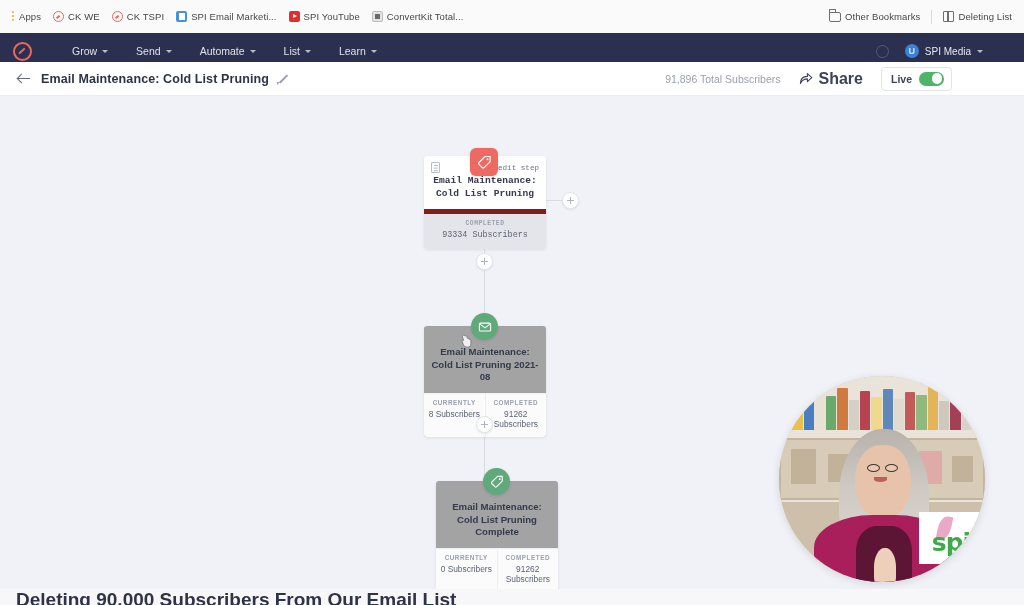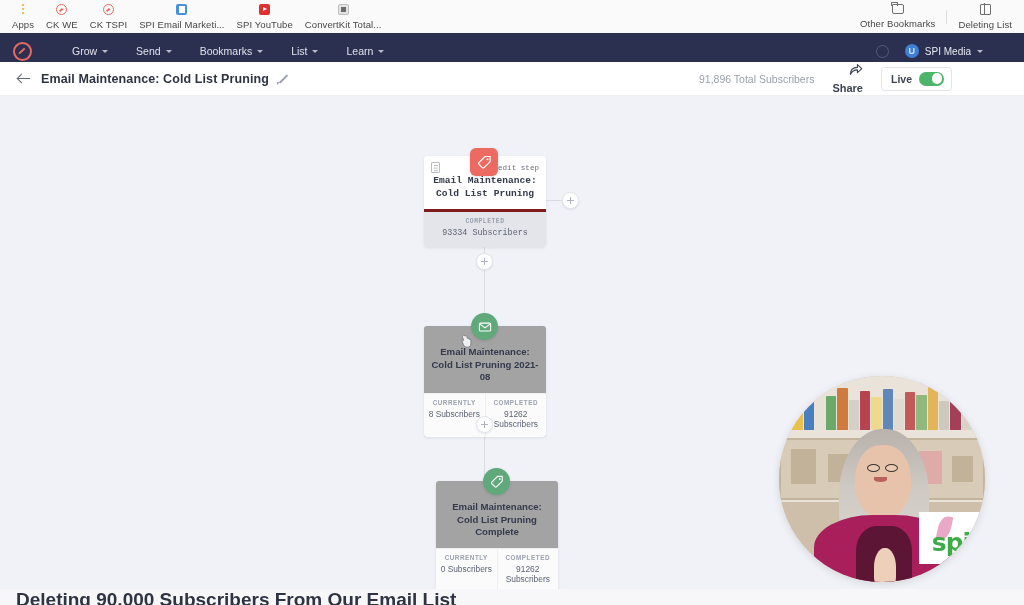--- a/index.html
+++ b/index.html
@@ -29,21 +29,20 @@
   }
   .bm-left { display: flex; align-items: center; gap: 0px; flex: 1; }
   .bm-right { display: flex; align-items: center; }
   .bm-item {
     display: flex; align-items: center; gap: 4px;
     padding: 3px 6px;
     white-space: nowrap;
     color: #474747;
     font-size: 9.5px;
     letter-spacing: .1px;
-    flex-direction: column;
   }
   .bm-dots {
     display: inline-block;
     width: 3px; height: 11px;
     position: relative;
   }
   .bm-dots i {
     position: absolute; left: 0; width: 2px; height: 2px;
     background: #f5a623; border-radius: 50%;
   }
@@ -187,24 +186,23 @@
     content:""; position:absolute; left: 0px; top: 9.5px;
     border-top: 3px solid #9aa0ad;
     border-right: 3px solid transparent;
   }
   .sub-right {
     margin-left: auto; display: flex; align-items: center; gap: 18px;
     padding-right: 56px;
   }
   .total-subs { font-size: 10.5px; color: #9ba0ac; }
   .share-btn {
-    display: flex; align-items: flex-end; gap: 6px;
-    font-size: 11px; color: #3c4352; font-weight: 600;
+    display: flex; align-items: center; gap: 6px;
+    font-size: 16px; color: #3c4352; font-weight: 600;
     cursor: pointer;
-    flex-direction: column;
   }
   .share-ico { width: 14px; height: 13px; position: relative; flex: none; }
   .share-ico svg { display:block; }
   .live-toggle {
     display: flex; align-items: center; gap: 7px;
     border: 1px solid #e3e4ea;
     border-radius: 4px;
     padding: 4px 7px 4px 9px;
     background: #fff;
     cursor: pointer;
@@ -305,21 +303,21 @@
   .stat + .stat { border-left: 1px solid #eeeff3; }
   .stat-label {
     font-size: 6.3px; color: #9aa0ae; letter-spacing: .55px; font-weight: 600;
     text-transform: uppercase;
   }
   .stat-value {
     font-size: 8.4px; color: #5d6373; margin-top: 3px; line-height: 10px;
   }
   
   .node-1 .node-card { background: #fff; font-family: Liberation Mono, monospace; }
-  .node-1 .node-stats { background: #e4e5ea; border-top: 3px solid #7f1d1d; }
+  .node-1 .node-stats { background: #e4e5ea; border-top: 5px solid #7f1d1d; }
   .node-1 .stat { padding: 6px 3px 9px; }
 
   
   .badge {
     position: absolute; z-index: 4;
     display: flex; align-items: center; justify-content: center;
   }
   .badge-sq {
     width: 28px; height: 28px; border-radius: 6px;
     background: #ec6a61;
@@ -502,21 +500,21 @@
 
     <div class="nav-item">
       <span>Grow</span>
       <span class="chev"></span>
     </div>
     <div class="nav-item">
       <span>Send</span>
       <span class="chev"></span>
     </div>
     <div class="nav-item">
-      <span>Bookmarks</span>
+      <span>Automate</span>
       <span class="chev"></span>
     </div>
     <div class="nav-item">
       <span>List</span>
       <span class="chev"></span>
     </div>
     <div class="nav-item">
       <span>Learn</span>
       <span class="chev"></span>
     </div>

